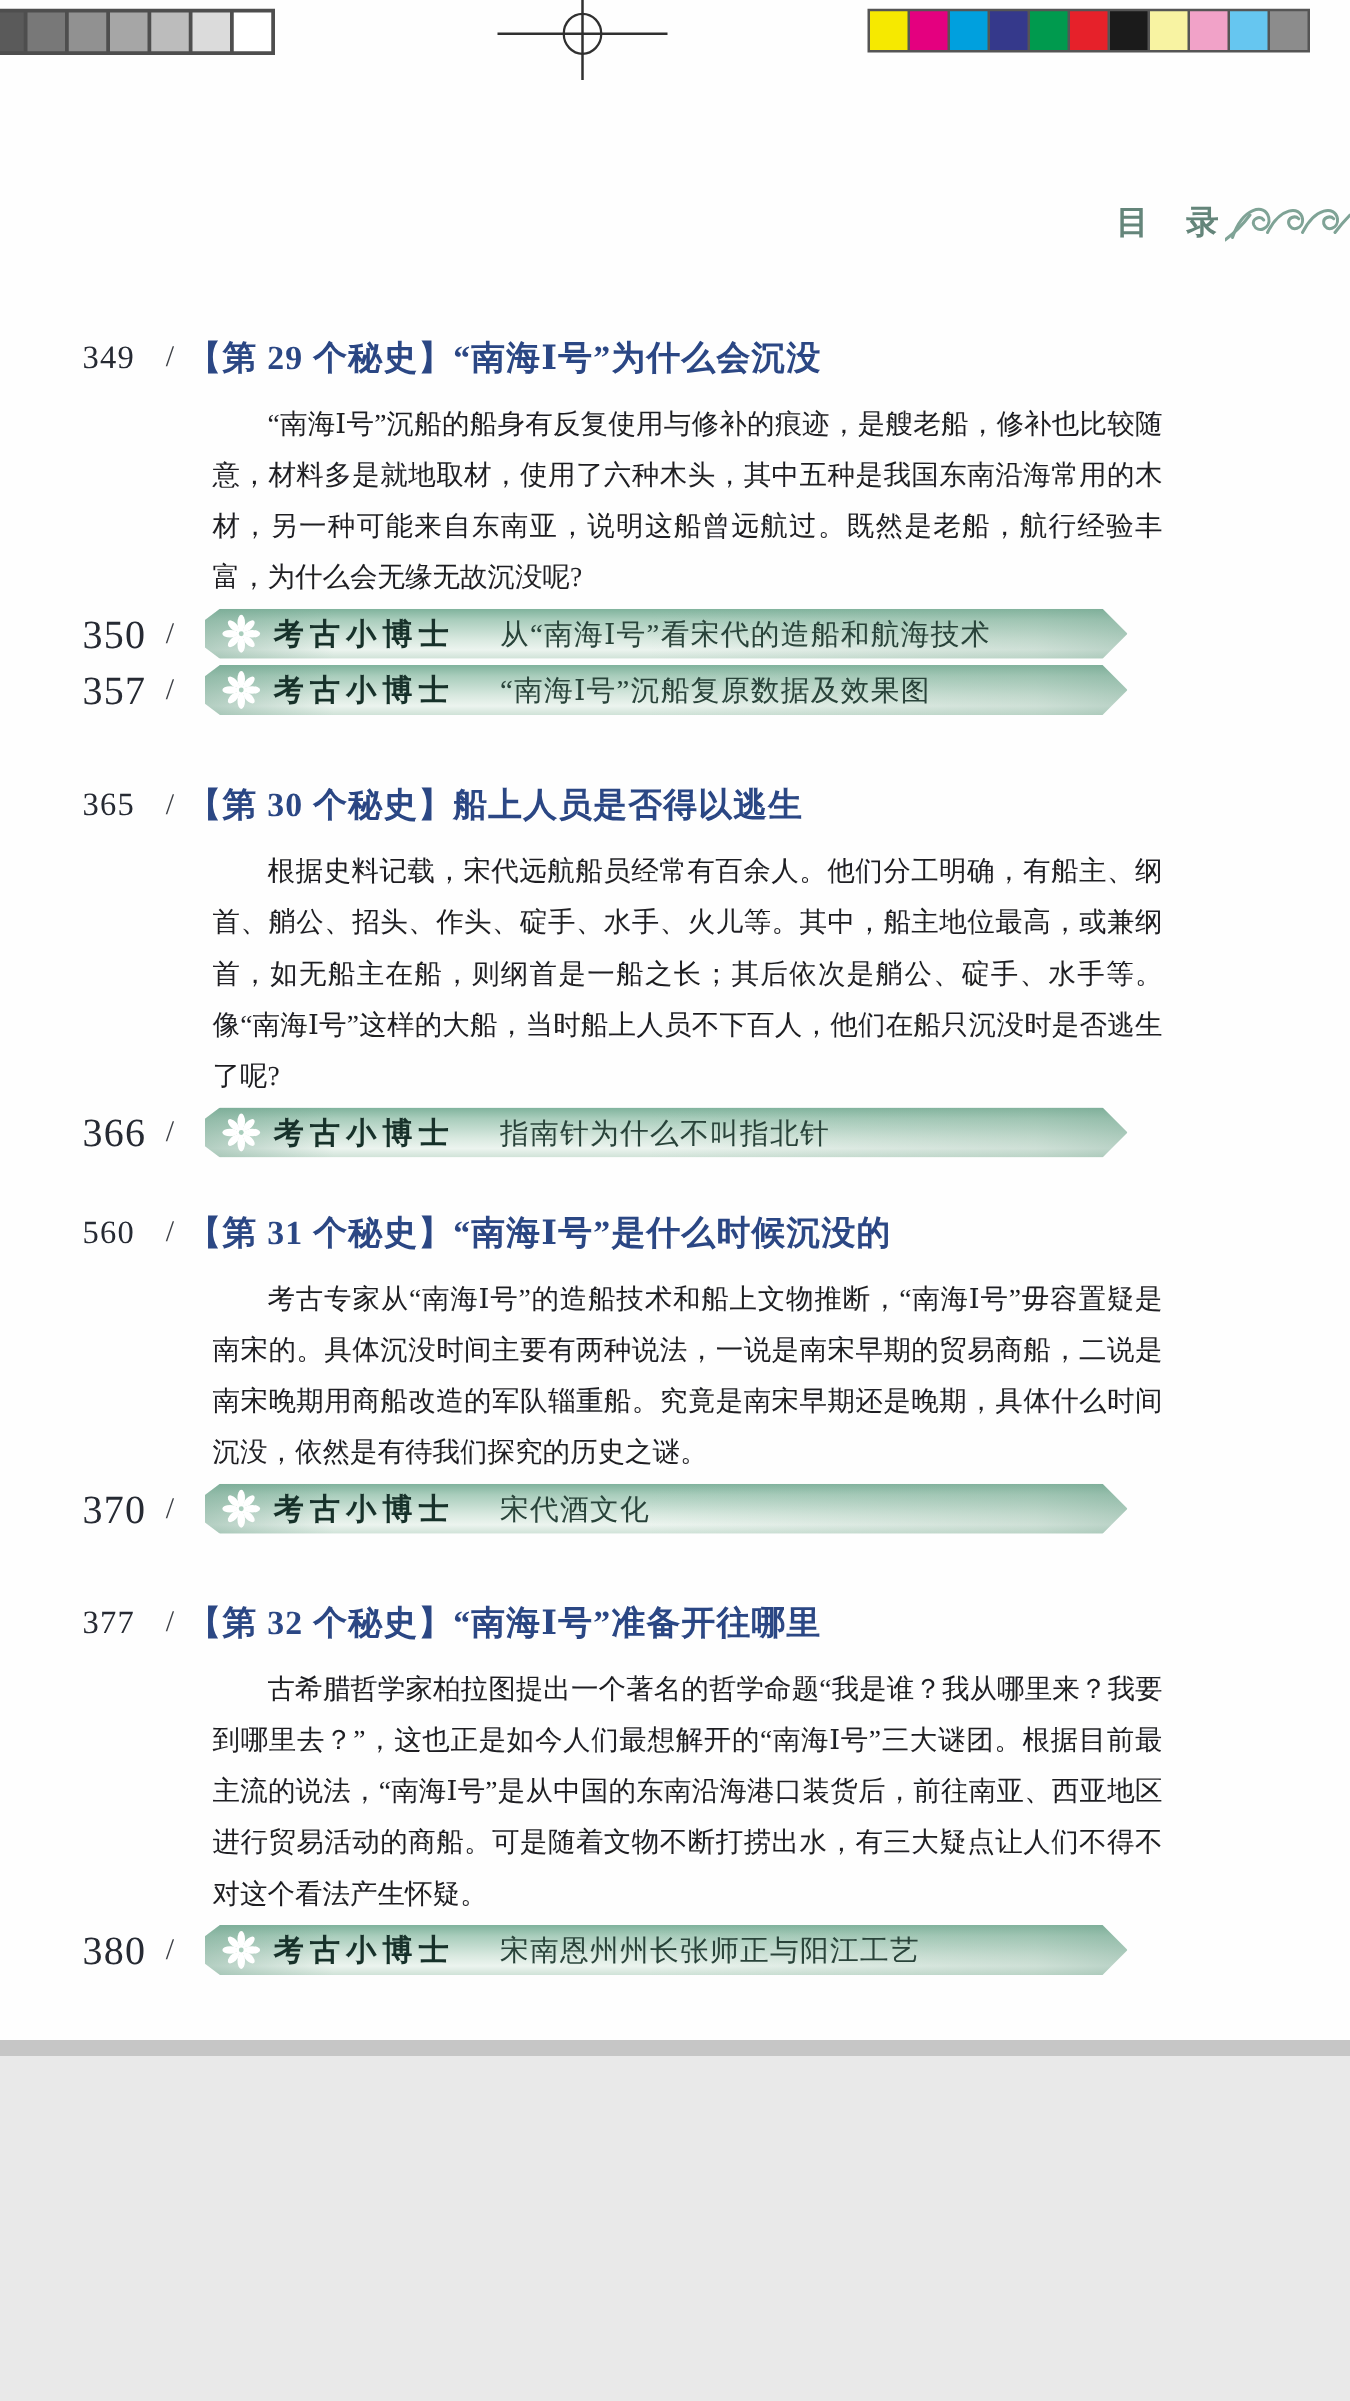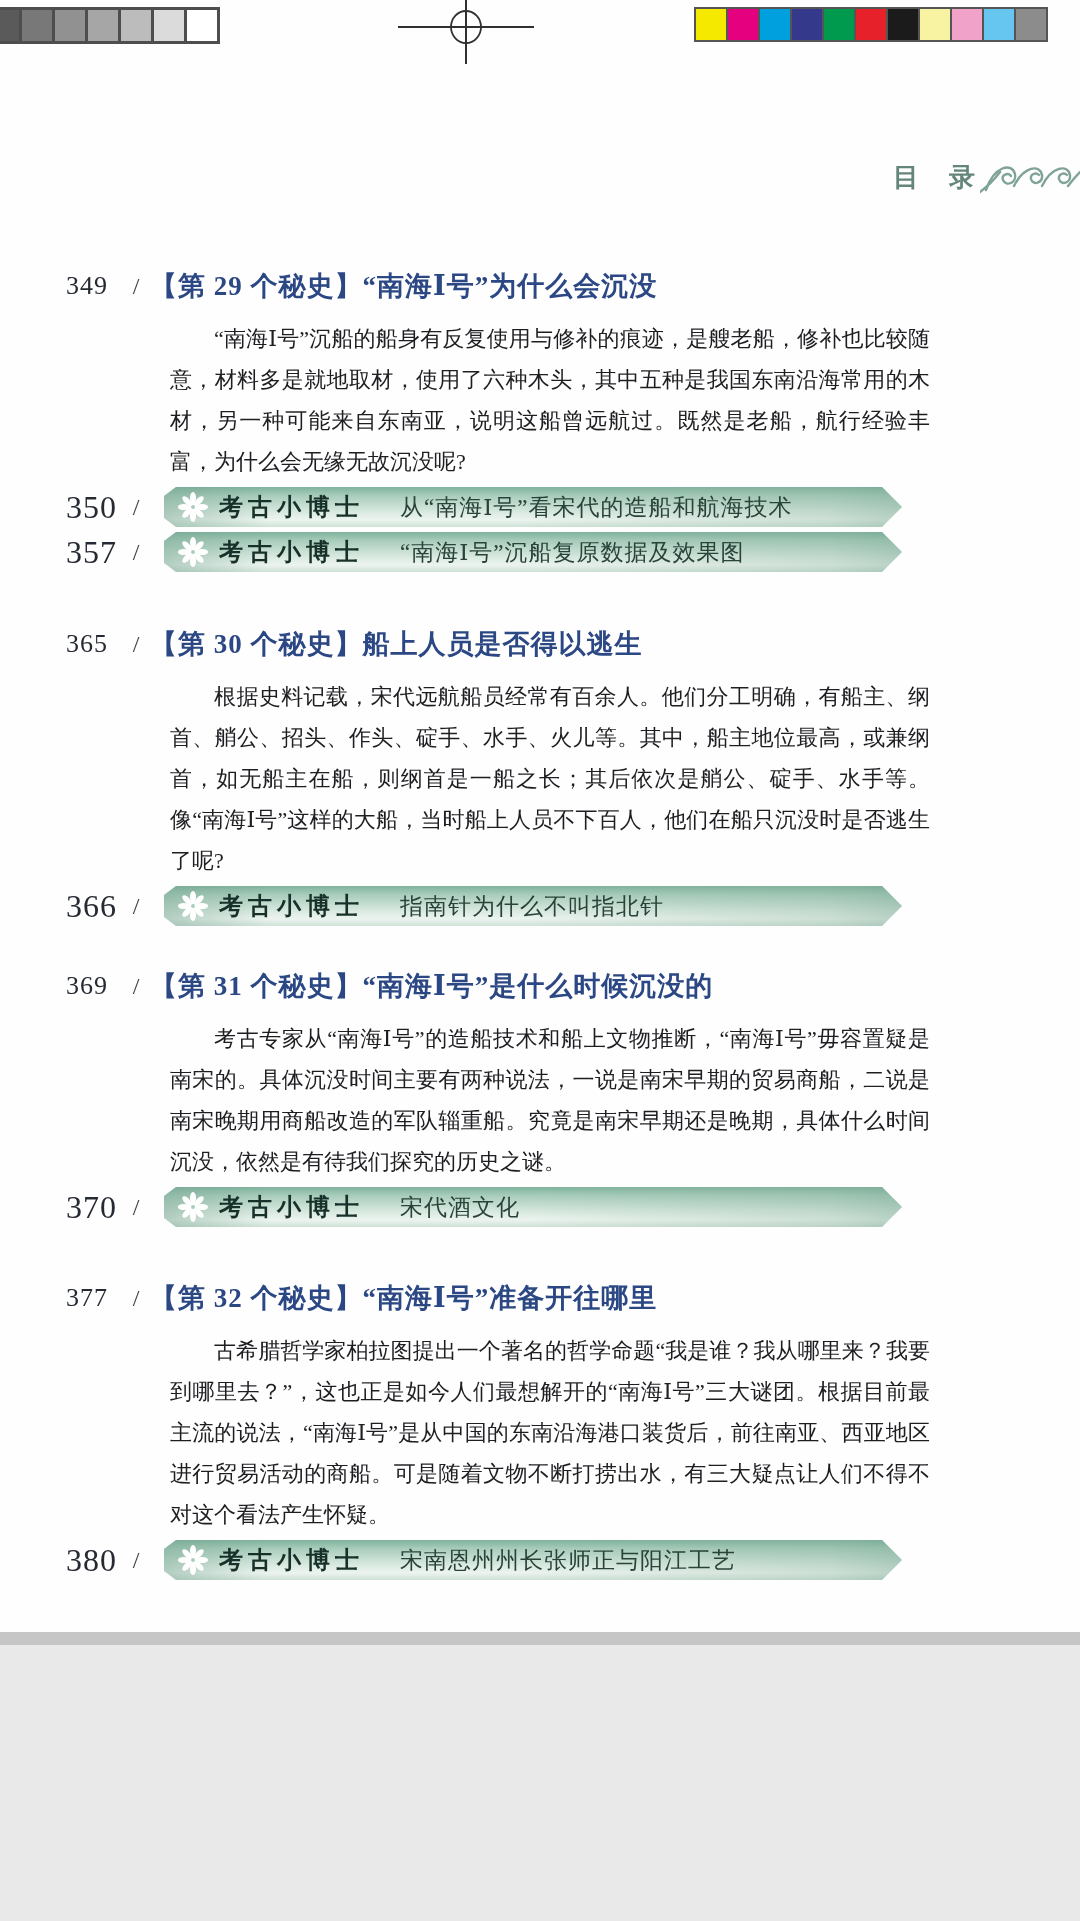--- a/index.html
+++ b/index.html
@@ -206,21 +206,21 @@
       </svg>
       <span class="banner-label">考古小博士</span>
       <span class="banner-text">指南针为什么不叫指北针</span>
     </div>
   </div>
 </div>
   </section>
 
   <section class="section">
     <div class="sec-head">
-      <span class="num">369</span>
+      <span class="num">560</span>
       <span class="slash">/</span>
       <span class="sec-title">【第 31 个秘史】“南海Ⅰ号”是什么时候沉没的</span>
     </div>
     <p class="body-text">考古专家从“南海Ⅰ号”的造船技术和船上文物推断，“南海Ⅰ号”毋容置疑是南宋的。具体沉没时间主要有两种说法，一说是南宋早期的贸易商船，二说是南宋晚期用商船改造的军队辎重船。究竟是南宋早期还是晚期，具体什么时间沉没，依然是有待我们探究的历史之谜。</p>
     <div class="box-rows">
   <div class="banner-row">
     <span class="num">370</span>
     <span class="slash">/</span>
     <div class="banner">
       <svg class="flower" width="32" height="32" viewBox="0 0 36 36">

